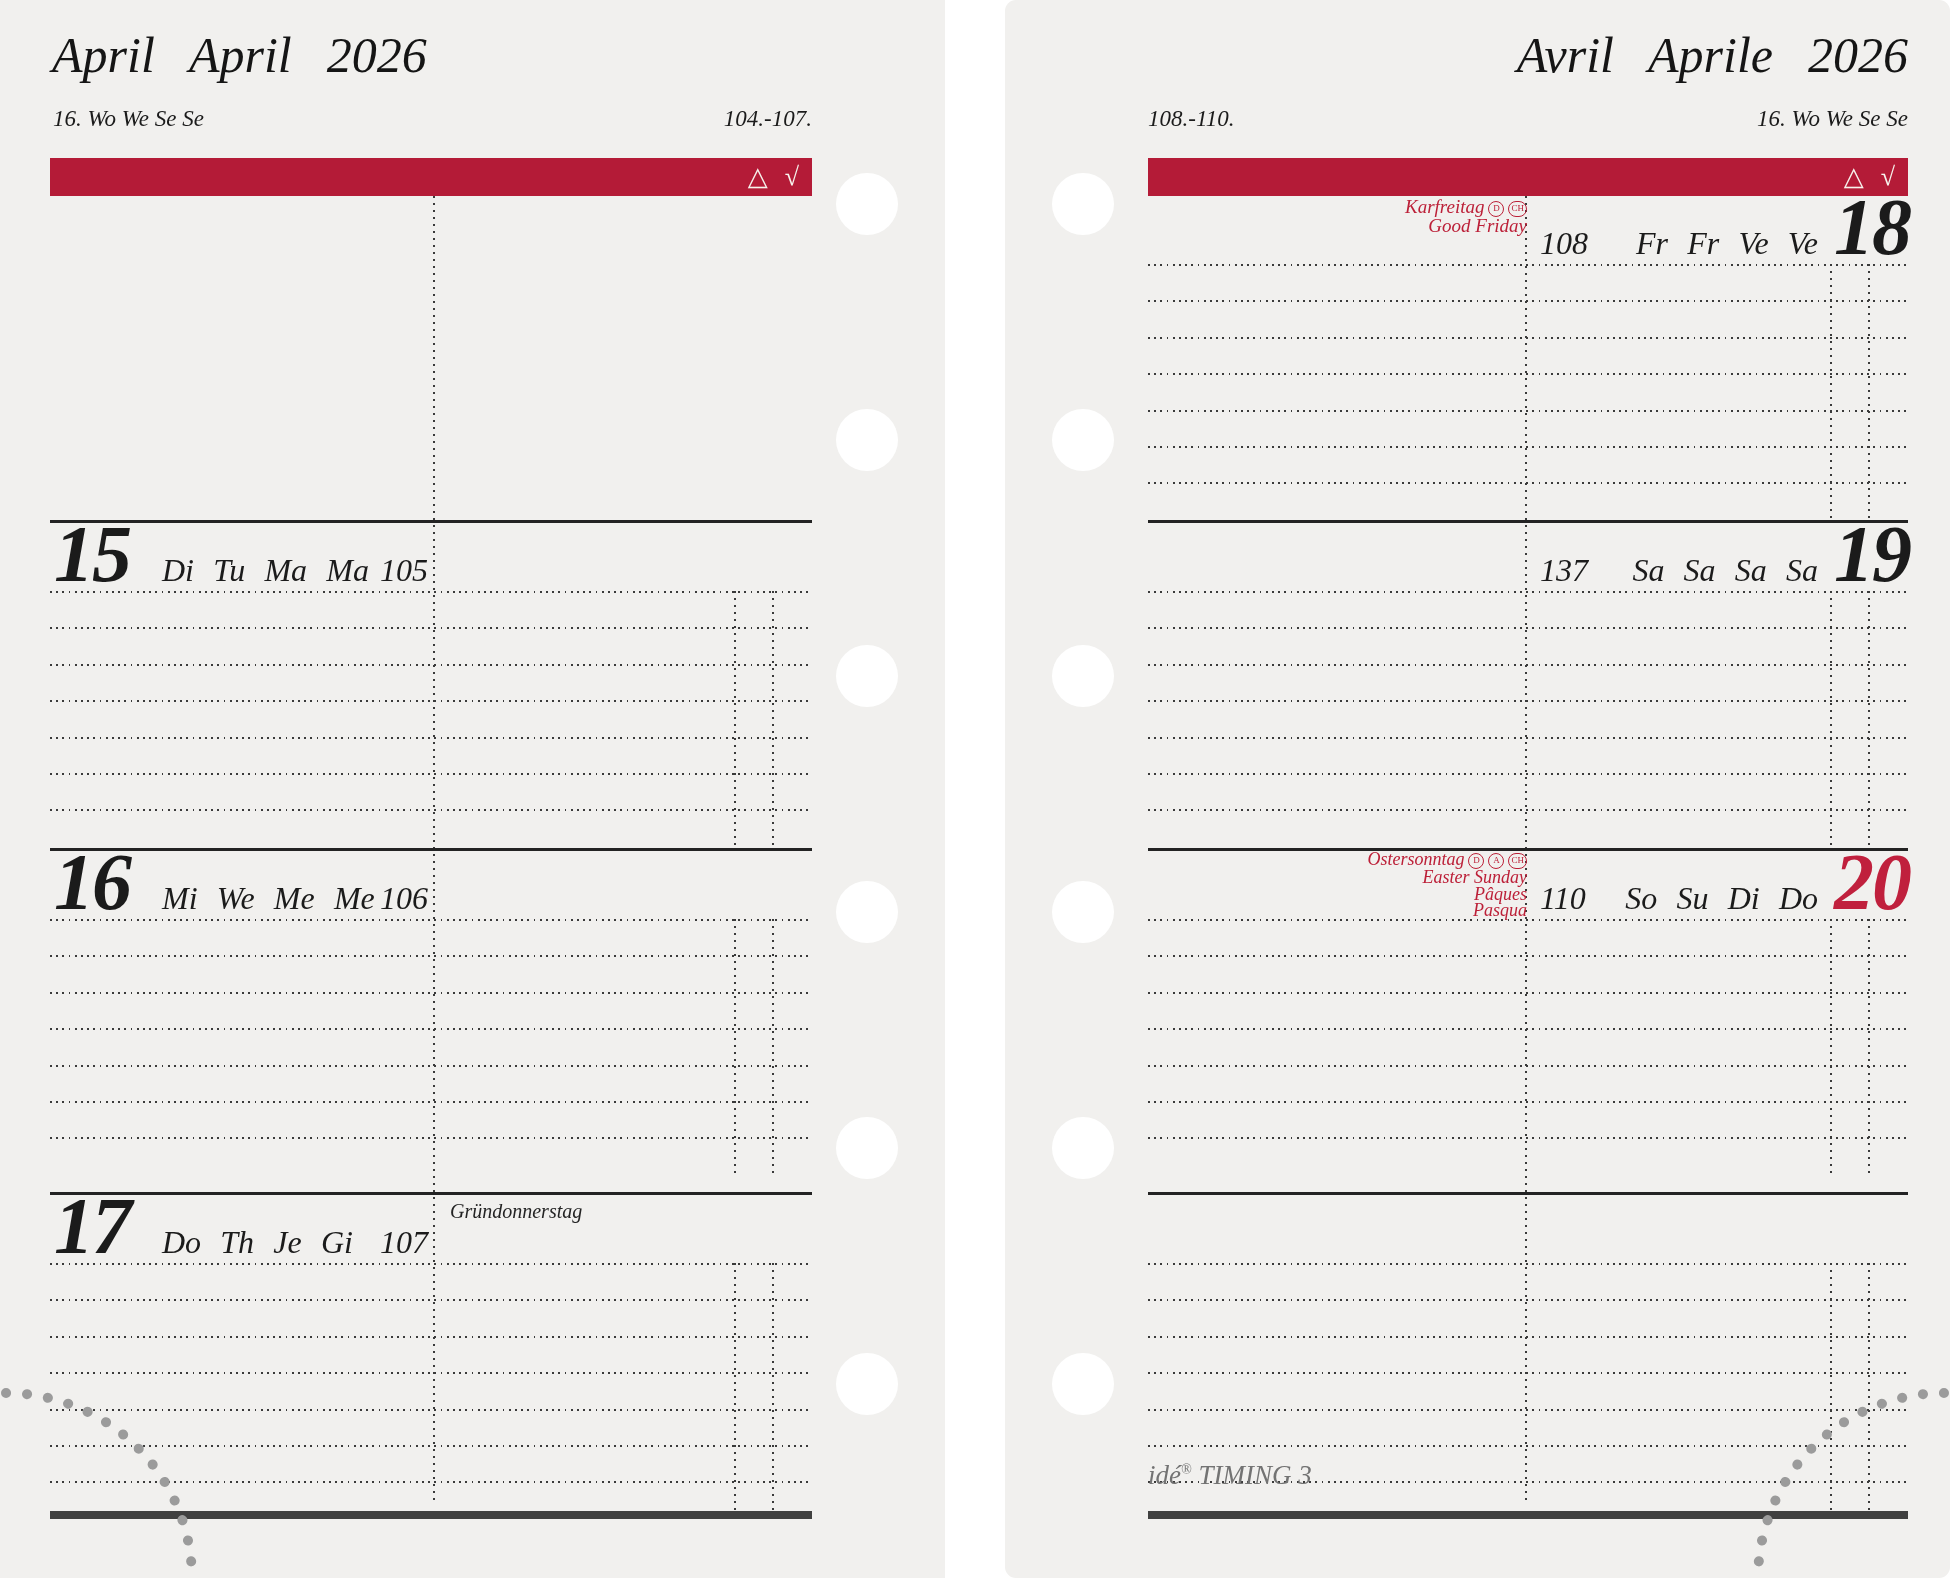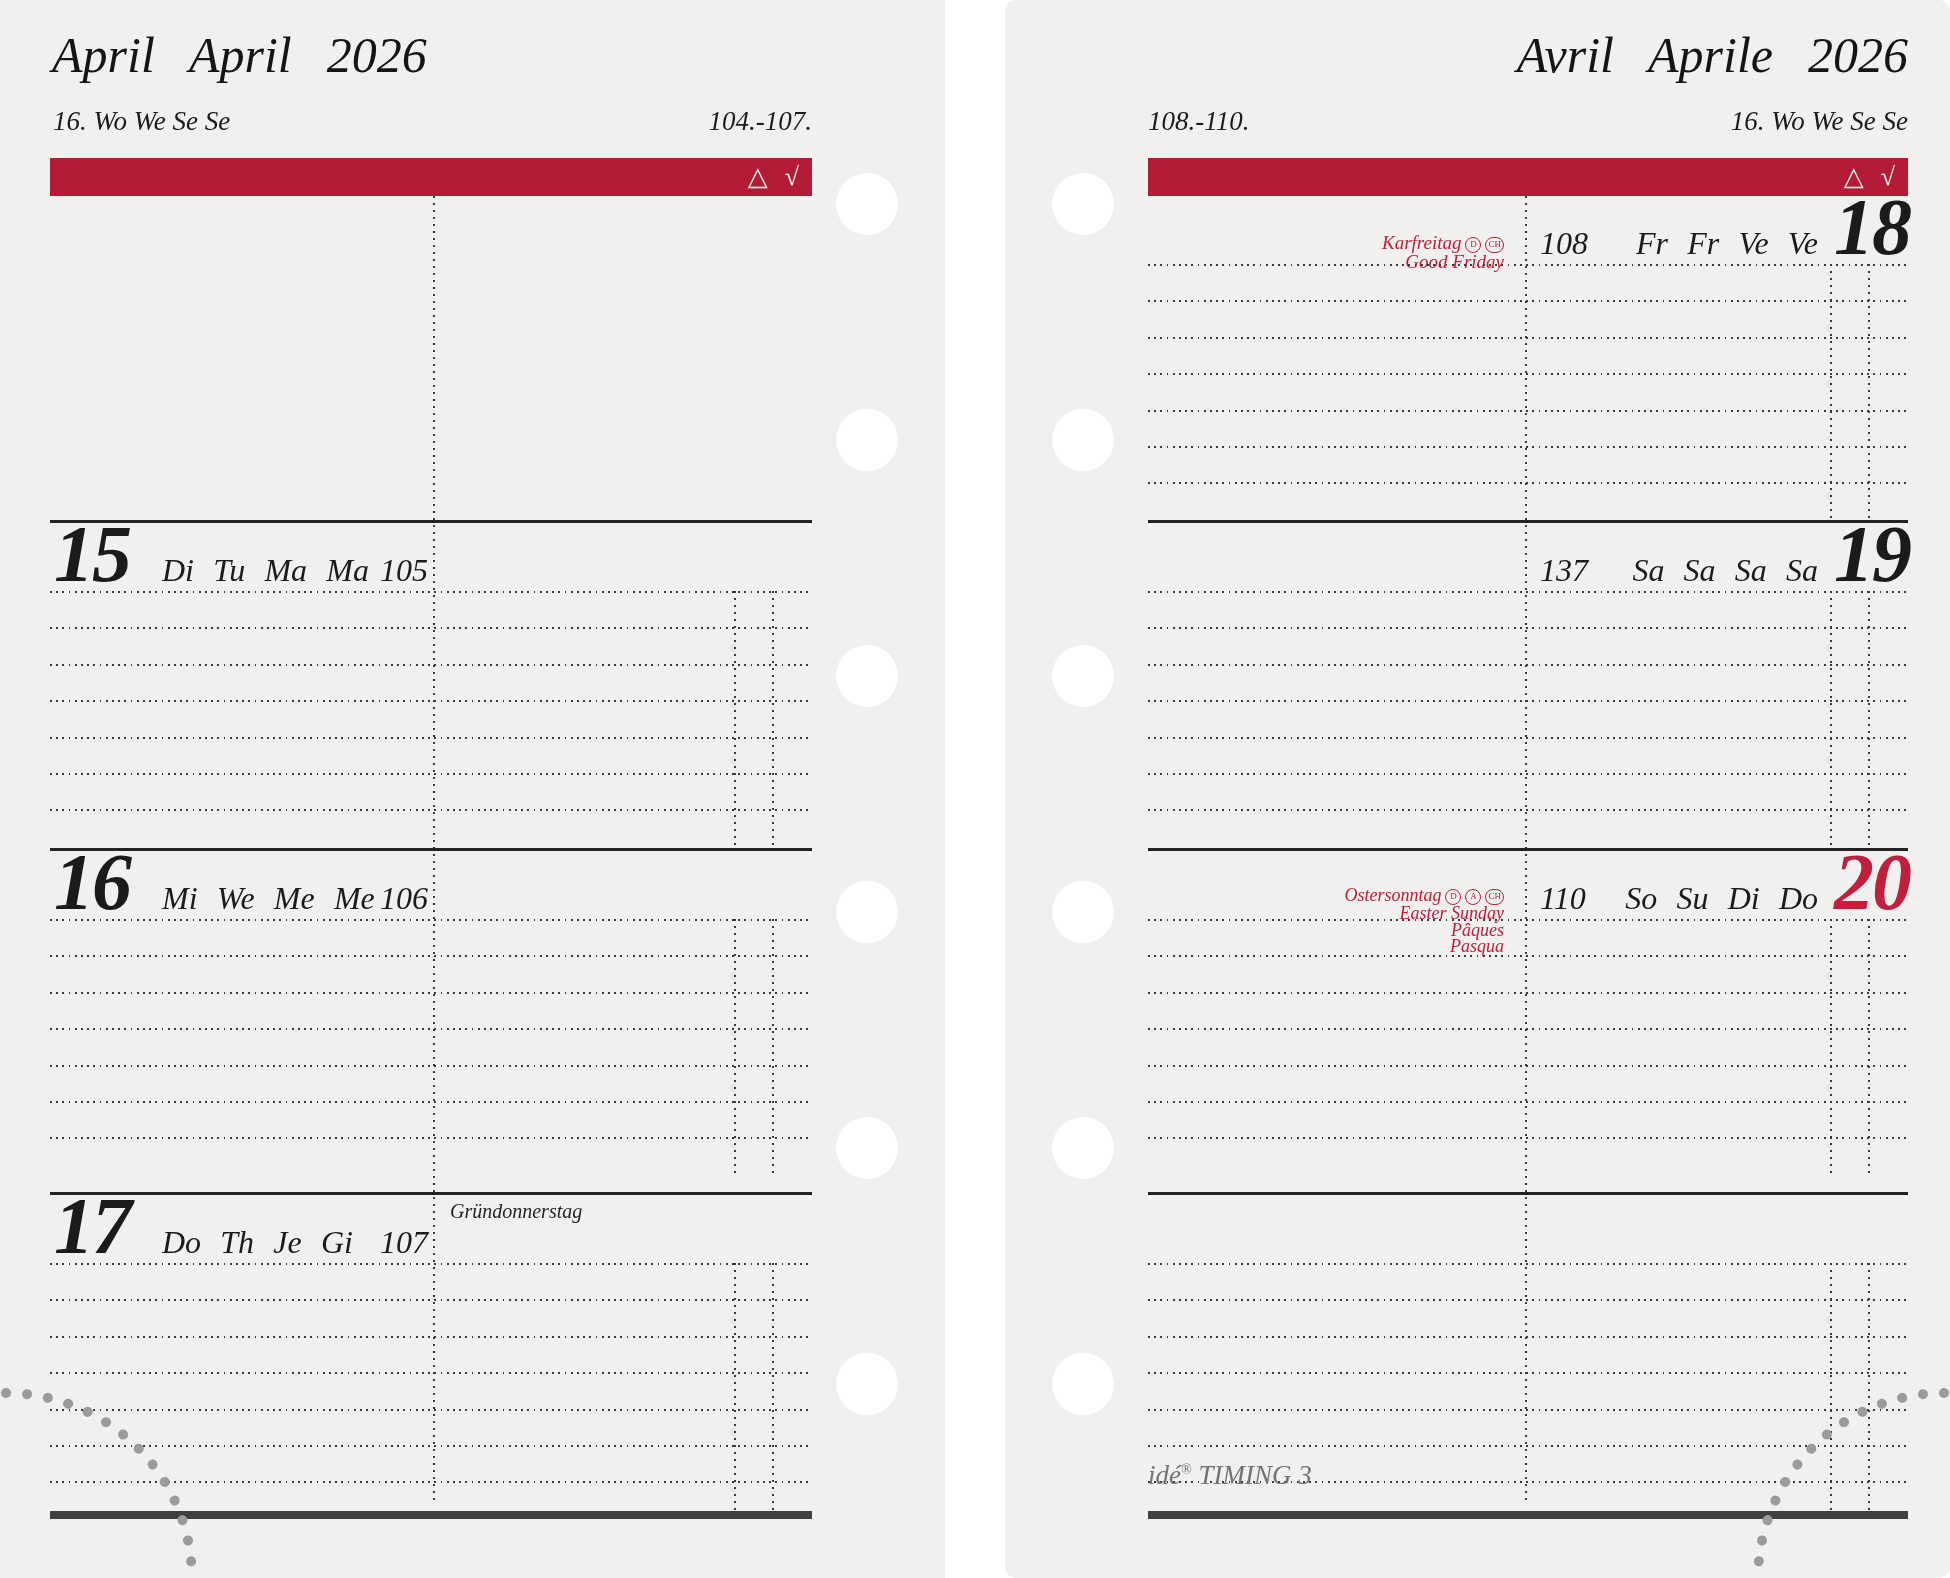--- a/index.html
+++ b/index.html
@@ -14,21 +14,21 @@
     font-family:"Liberation Serif","DejaVu Serif",serif;color:var(--ink);
   }
   .page{position:absolute;top:0;width:945px;height:1578px;background:var(--page);}
   #page-left{left:0;}
   #page-right{left:1005px;border-radius:11px;}
 
   .title{position:absolute;top:26px;font-size:50px;font-style:italic;word-spacing:0.45em;color:#151515;white-space:nowrap;}
   #page-left .title{left:52px;}
   #page-right .title{right:42px;text-align:right;}
 
-  .subhead{position:absolute;top:106px;font-size:27px;font-style:italic;white-space:nowrap;}
+  .subhead{position:absolute;top:106px;font-size:23px;font-style:italic;white-space:nowrap;}
   #page-left .subhead.wk{left:53px;}
   #page-left .subhead.rng{right:133px;}
   #page-right .subhead.rng{left:143px;}
   #page-right .subhead.wk{right:42px;}
 
   .redbar{position:absolute;top:158px;height:38px;background:var(--red);
     display:flex;justify-content:flex-end;align-items:center;gap:17px;
     padding-right:13px;box-sizing:border-box;color:#f7f3ed;font-size:26px;}
   #page-left .redbar{left:50px;width:762px;}
   #page-right .redbar{left:143px;width:760px;}
@@ -56,22 +56,22 @@
   .pr .daynum{left:auto;right:-2px;}
   .daynum.red{color:#c0203d;}
 
   .daylabels{position:absolute;top:29px;left:112px;font-size:32px;font-style:italic;word-spacing:0.35em;white-space:nowrap;}
   .pr .daylabels{left:auto;right:90px;}
 
   .doy{position:absolute;top:29px;font-size:32px;font-style:italic;}
   .pl .doy{left:296px;width:82px;text-align:right;}
   .pr .doy{left:392px;}
 
-  .holiday{position:absolute;top:2px;right:404px;text-align:right;color:#bc2038;
-    font-style:italic;font-size:19px;line-height:18px;white-space:nowrap;margin-top:36px;}
+  .holiday{position:absolute;top:2px;right:381px;text-align:right;color:#bc2038;
+    font-style:italic;font-size:19px;line-height:18px;white-space:nowrap;}
   .holiday.h4{font-size:18px;line-height:16.5px;top:0;}
   .badge{display:inline-block;box-sizing:border-box;min-width:16px;height:16px;padding:0 2px;
     border:1.3px solid #bc2038;border-radius:9px;font-size:9px;line-height:12.5px;
     font-style:normal;text-align:center;vertical-align:2px;margin-left:4px;letter-spacing:0;}
 
   .note{position:absolute;left:400px;top:5px;font-size:20px;font-style:italic;color:#242424;}
 
   .footer{position:absolute;left:143px;top:1460px;font-size:27px;font-style:italic;color:#737373;white-space:nowrap;}
   .footer sup{font-size:14px;font-style:italic;}
 

